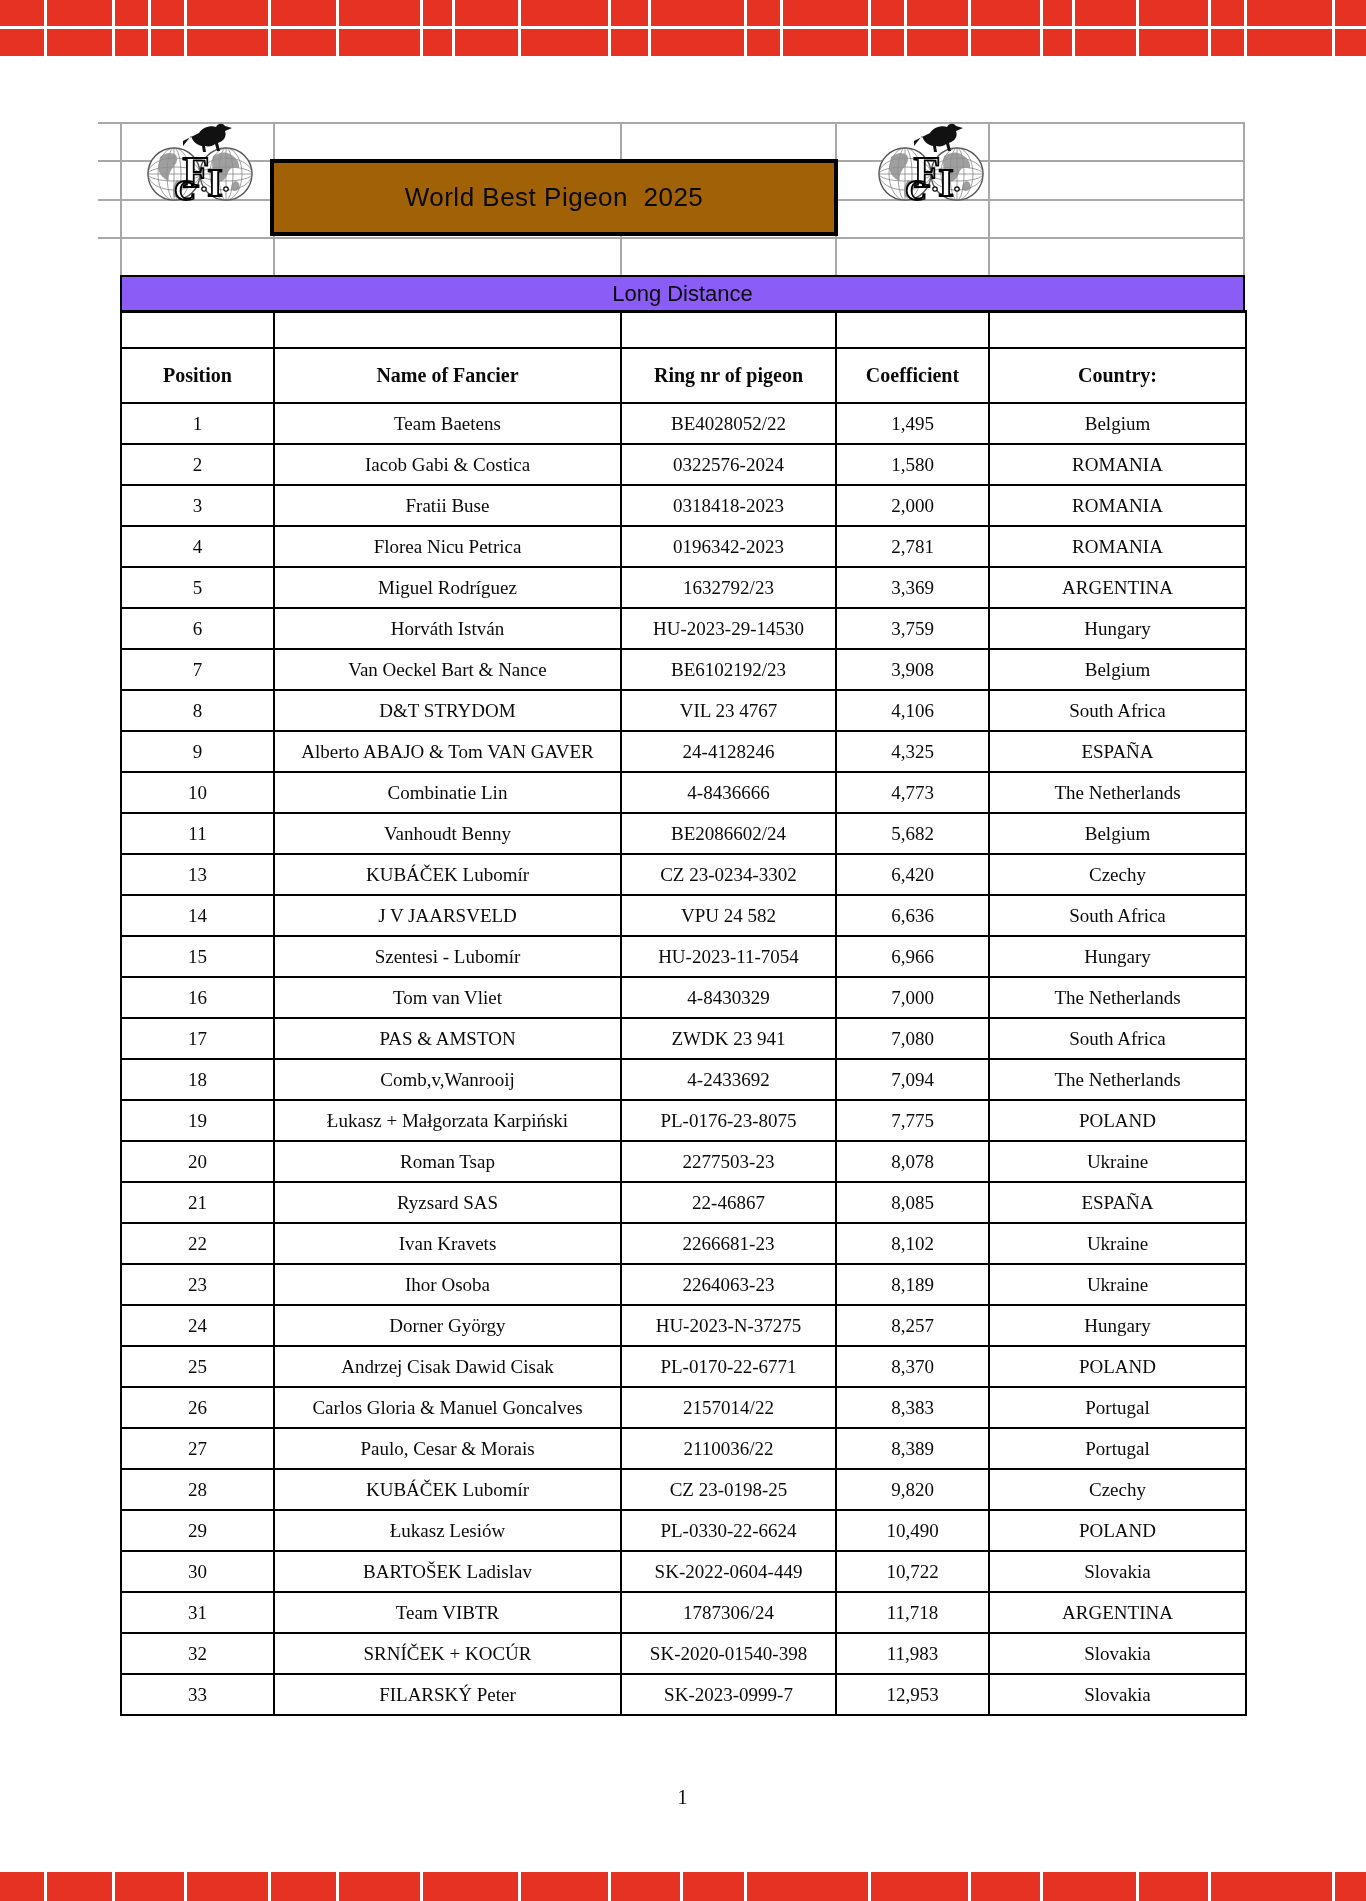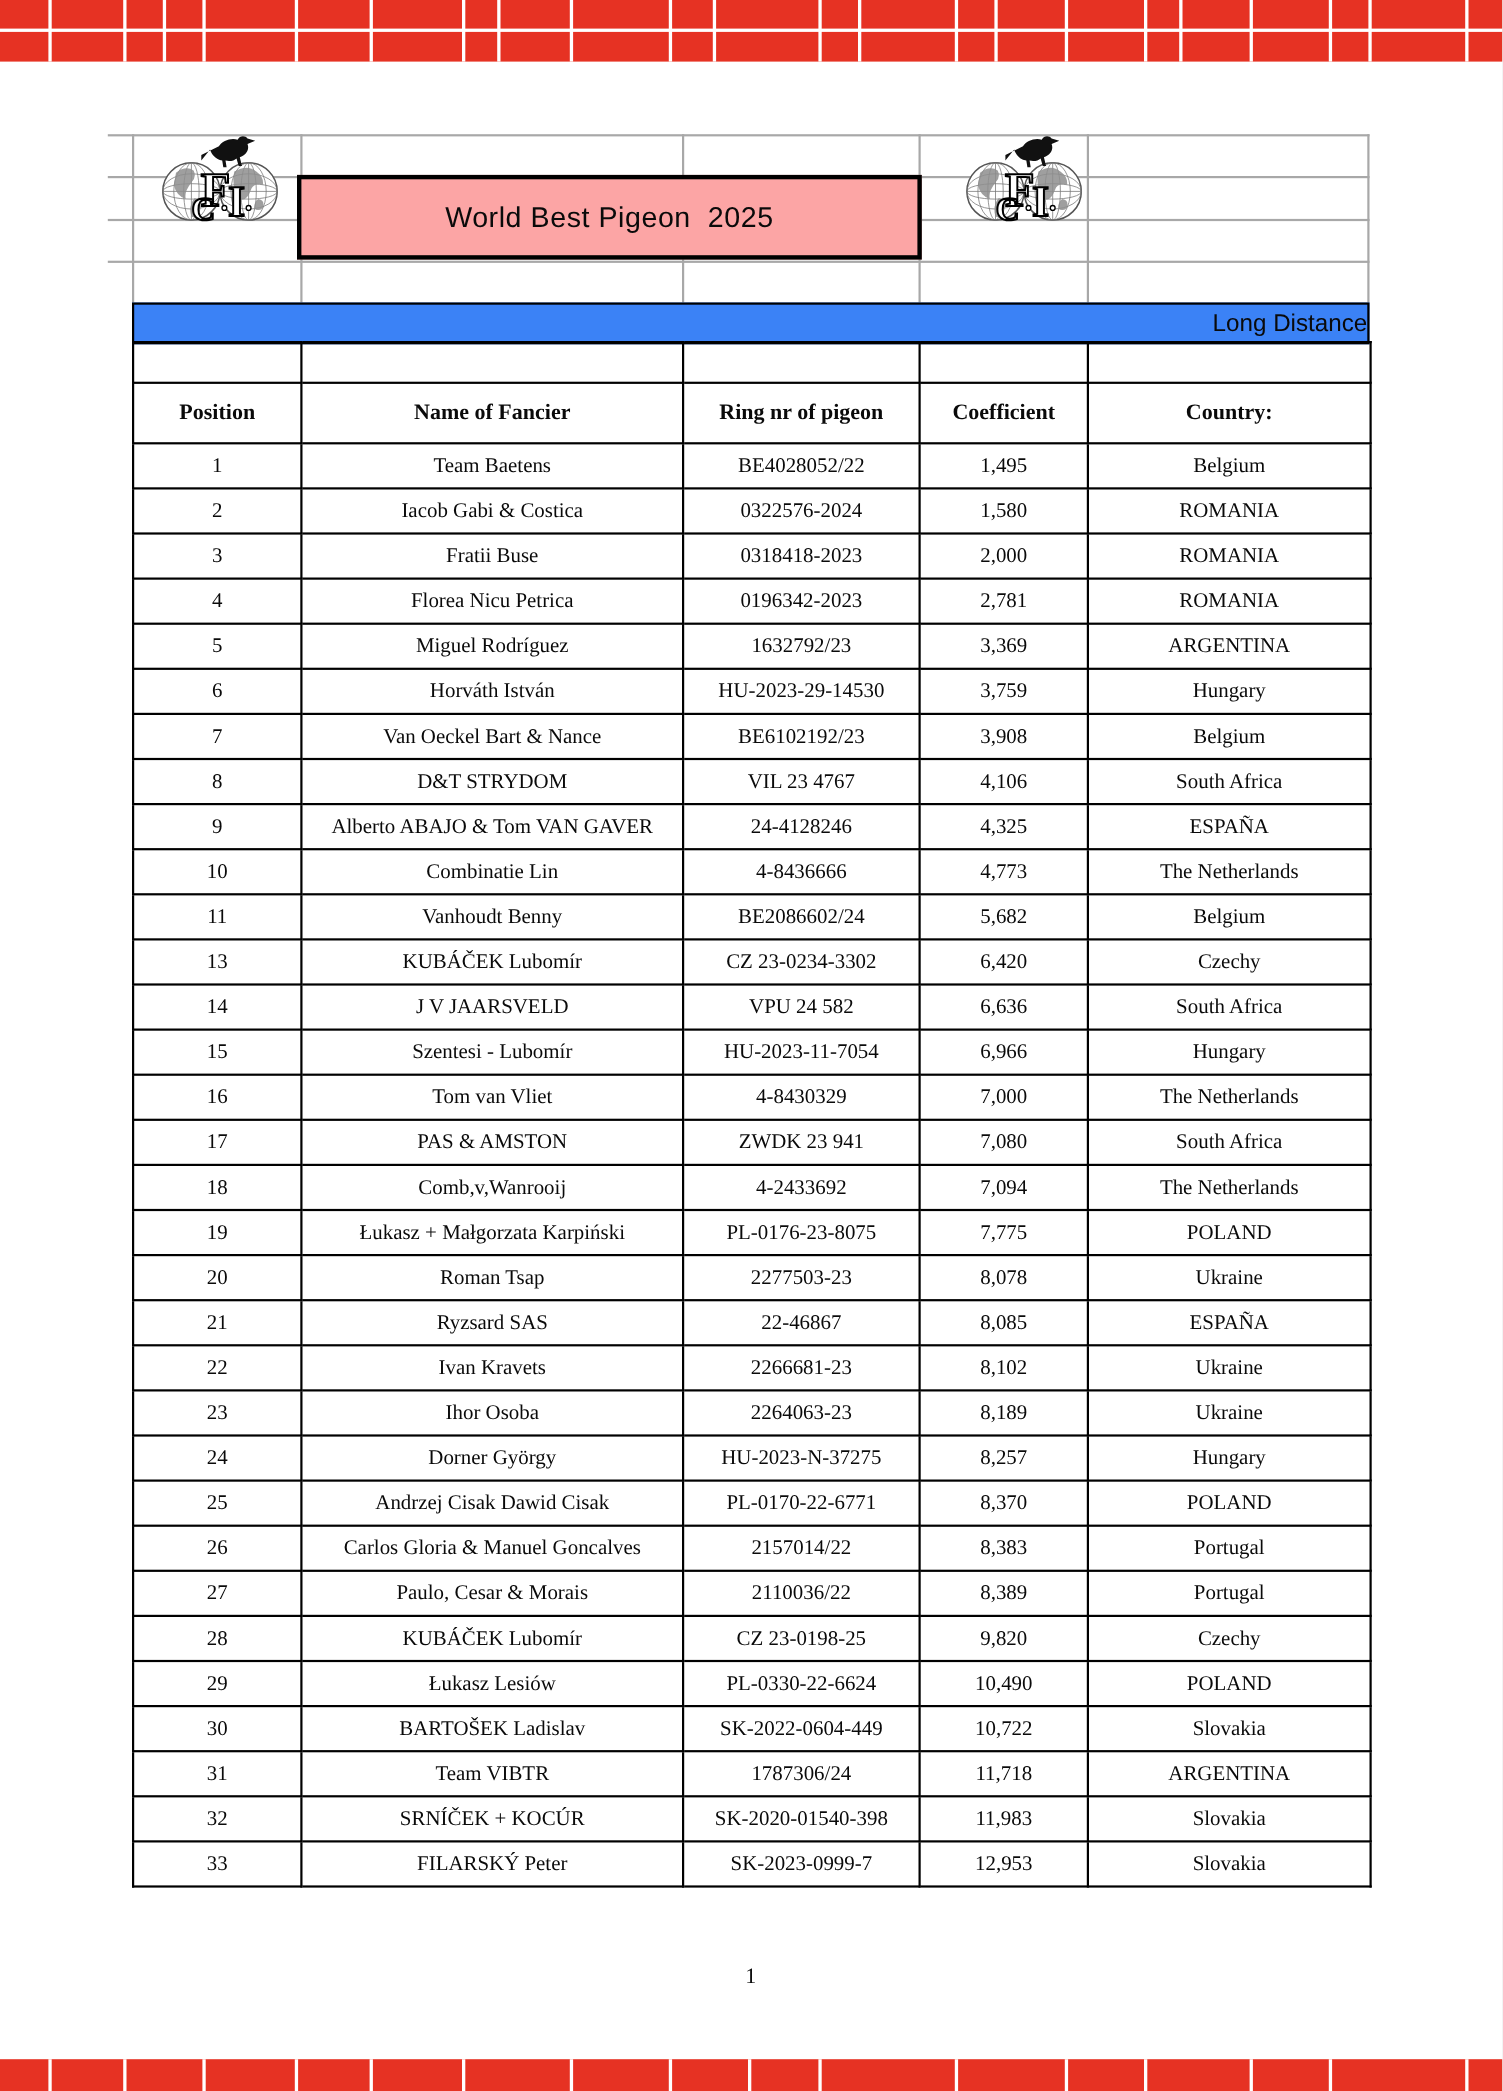--- a/index.html
+++ b/index.html
@@ -154,25 +154,25 @@
     </g>
     <g font-family="Liberation Serif, DejaVu Serif, serif" font-weight="bold" fill="#ffffff" stroke="#000" stroke-width="1.8" text-anchor="middle">
       <text x="49" y="68" font-size="44">F</text>
       <text x="38" y="81" font-size="30">C</text>
       <text x="68" y="77" font-size="40">I</text>
       <circle cx="57" cy="70" r="2.2" fill="#fff" stroke="#000" stroke-width="1.2"></circle>
       <circle cx="79" cy="70" r="2.2" fill="#fff" stroke="#000" stroke-width="1.2"></circle>
     </g>
   </svg>
 
-  <div class="title-box" style="background: #fca5a5;">
+  <div class="title-box" style="background: #a16207;">
     <span>World Best Pigeon  2025</span>
   </div>
 
-  <div class="section-band" style="background: #3b82f6; justify-content: flex-end;">
+  <div class="section-band" style="background: #8b5cf6;">
     <span>Long Distance</span>
   </div>
 
   <table class="results">
     <colgroup>
       <col style="width:153px">
         <col style="width:347px">
         <col style="width:215px">
       <col style="width:153px">
         <col style="width:257px">

